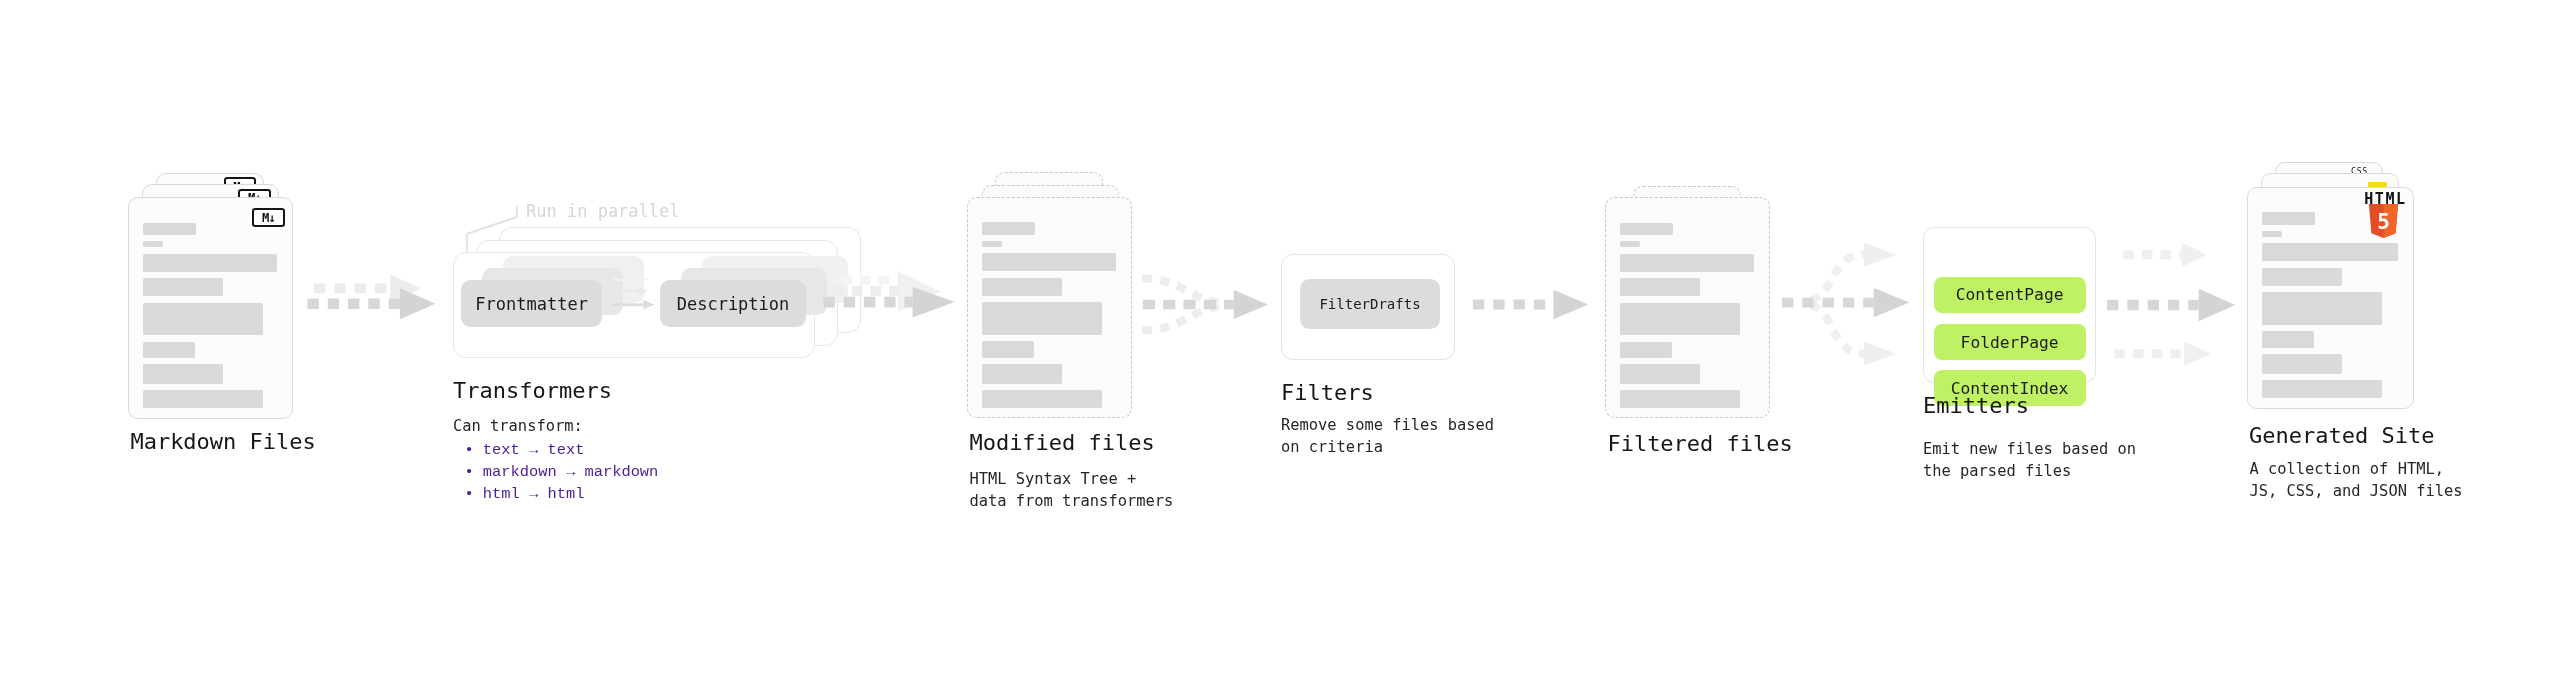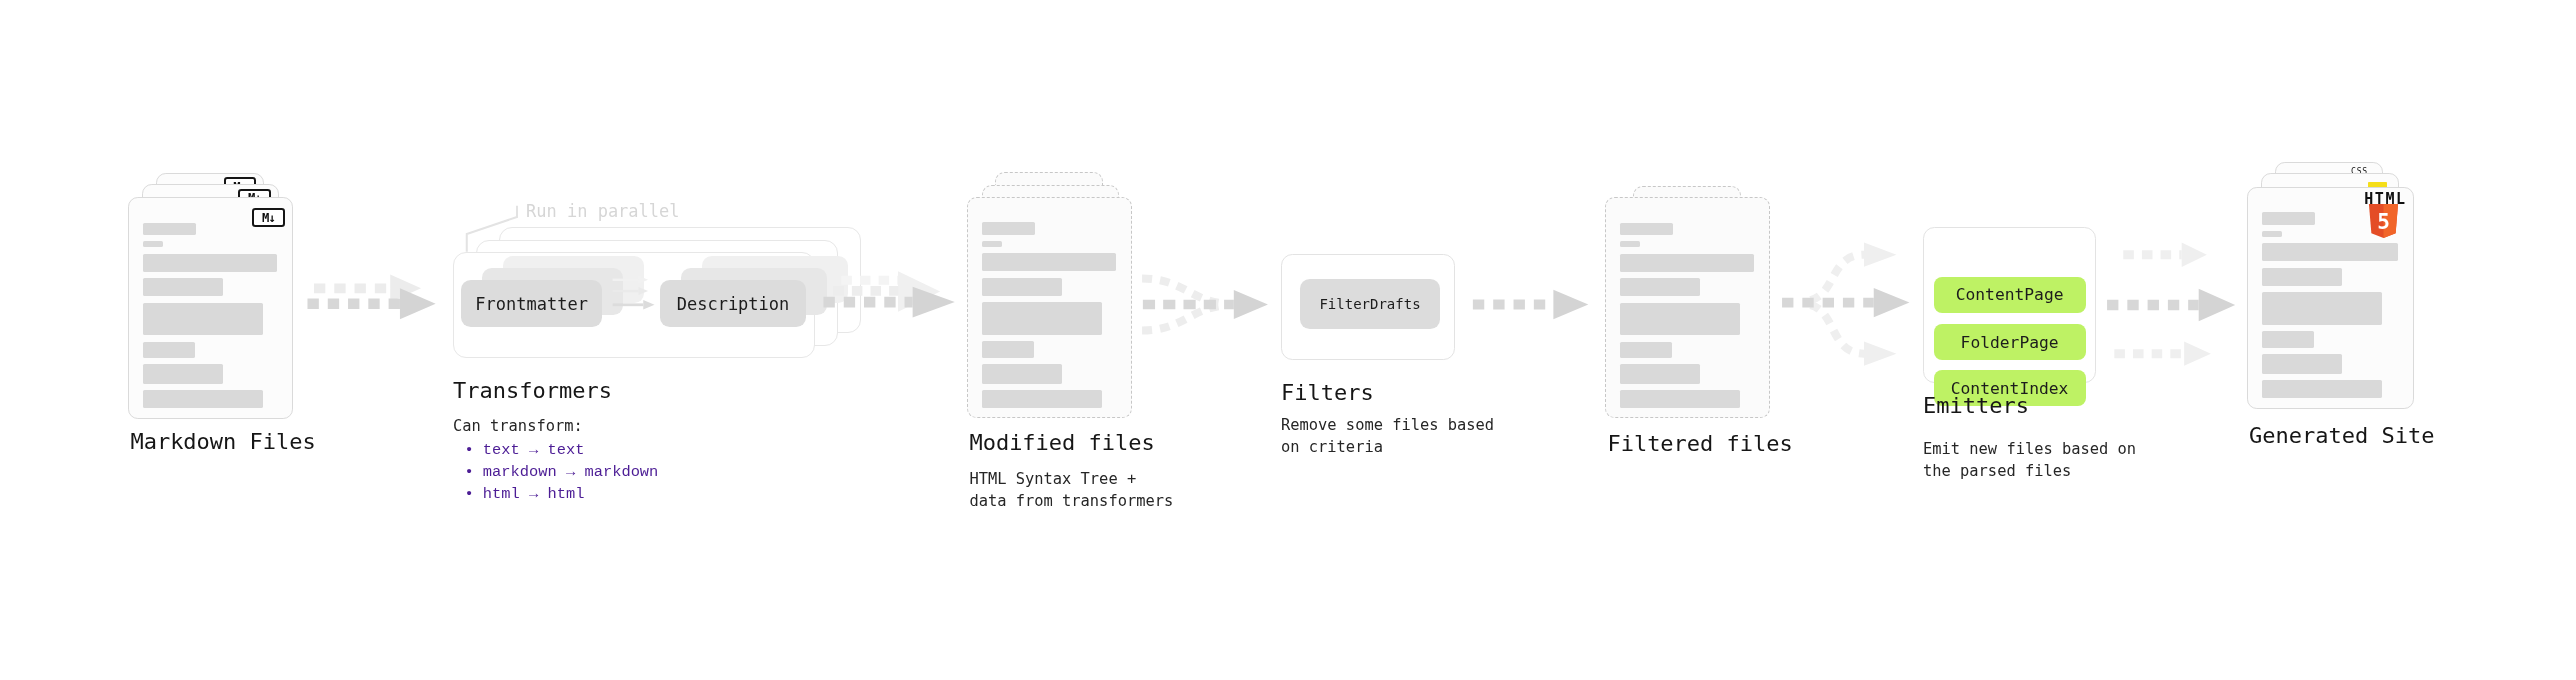--- a/index.html
+++ b/index.html
@@ -237,16 +237,20 @@
         <div class="bar" style="width:19.5px;height:5.7px"></div>
         <div class="bar" style="width:136px;height:18px"></div>
         <div class="bar" style="width:80px;height:18px"></div>
         <div class="bar" style="width:120px;height:32.5px"></div>
         <div class="bar" style="width:52px;height:16.3px"></div>
         <div class="bar" style="width:80px;height:19.5px"></div>
         <div class="bar" style="width:120px;height:18px"></div>
       </div>
     </div>
     <div class="stage-label" style="left:2px;top:261px">Generated Site</div>
+    <div class="stage-sub" style="left:2.4px;top:296px">
+      <div>A collection of HTML,</div>
+      <div>JS, CSS, and JSON files</div>
+    </div>
   </div>
 
 </div>
 
 
 </body></html>

